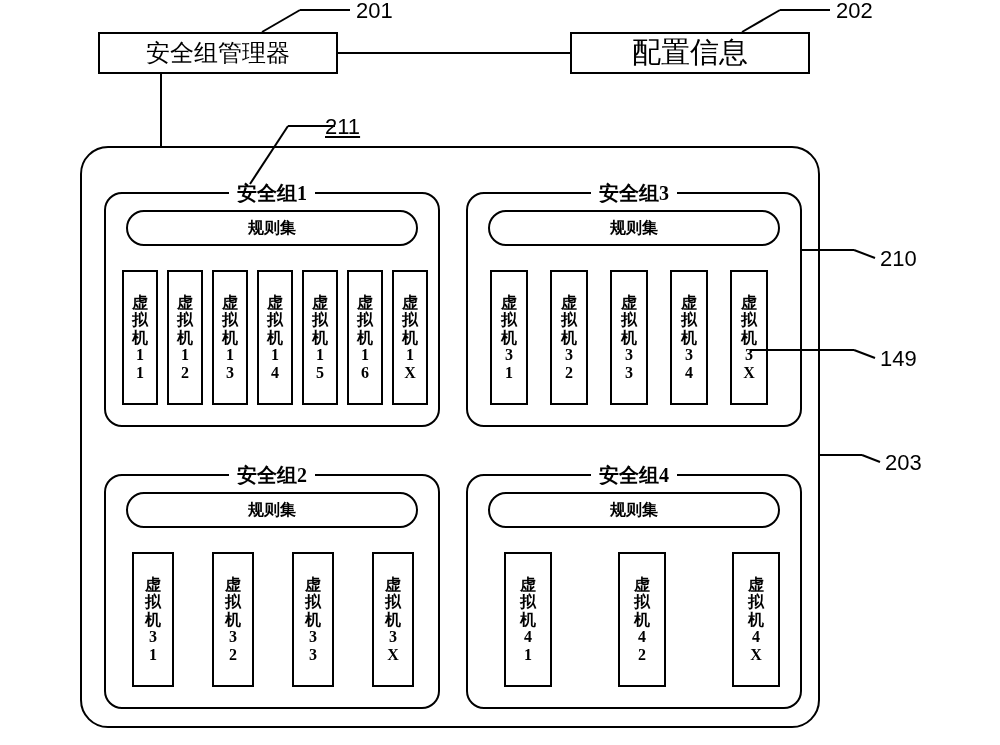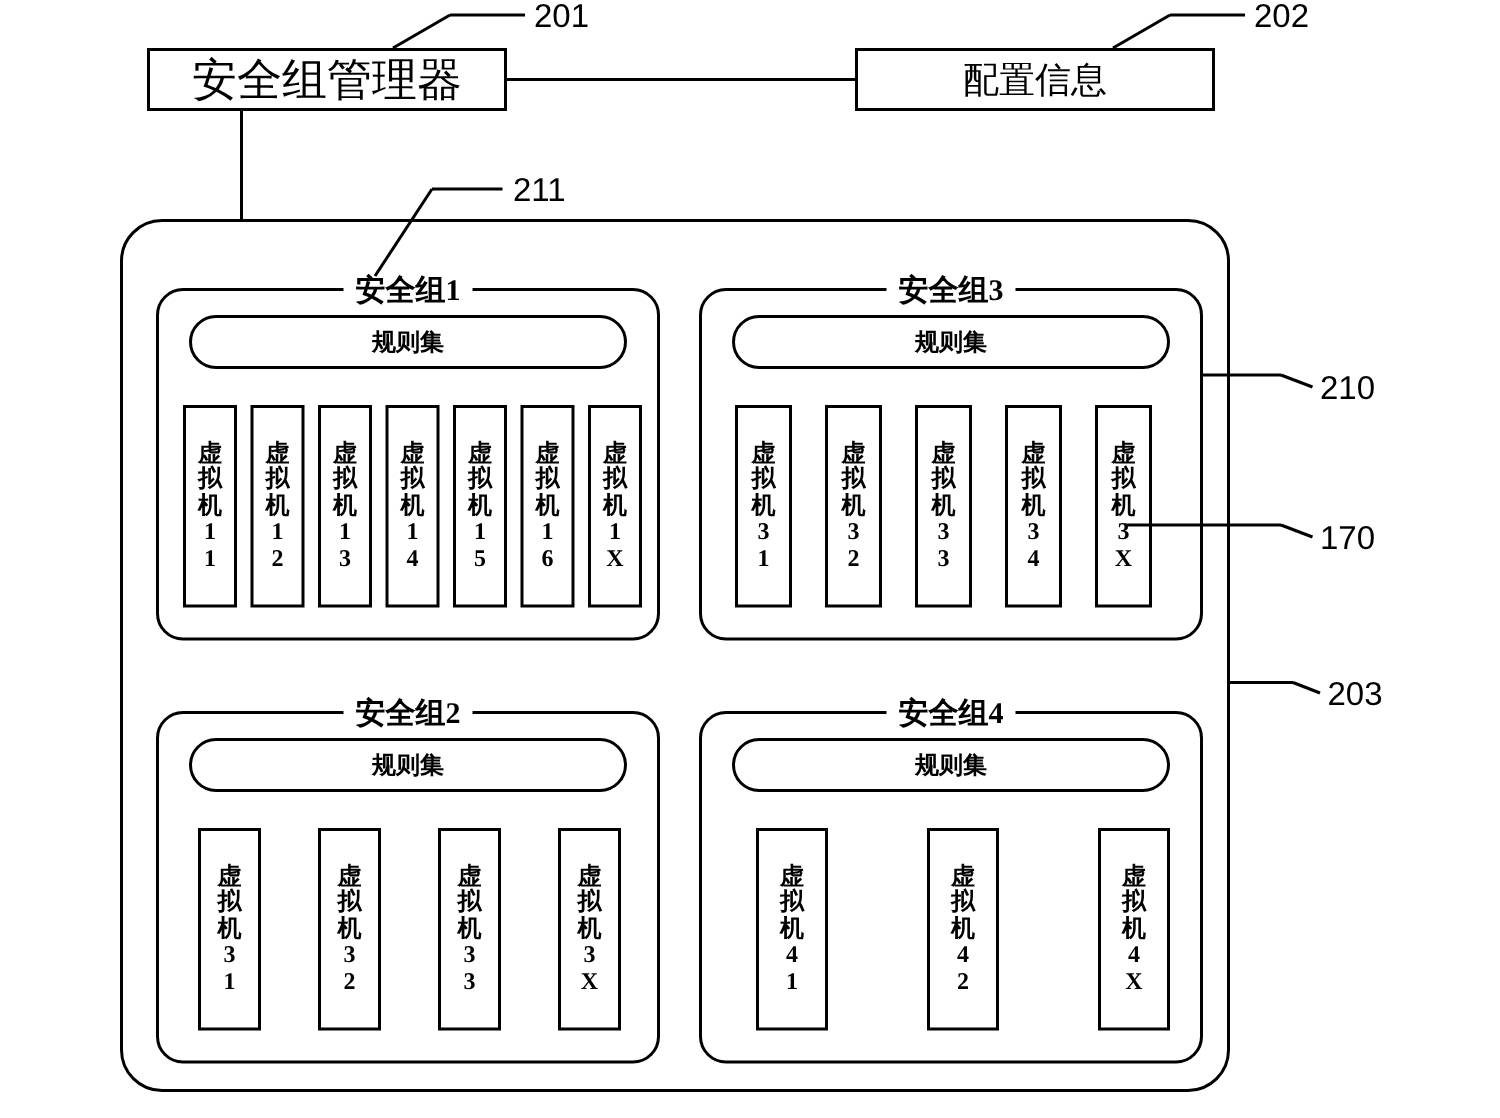--- a/index.html
+++ b/index.html
@@ -73,24 +73,24 @@
   .callout-num {
     font-size: 22px;
     font-family: sans-serif;
   }
   svg.lead { position: absolute; overflow: visible; pointer-events:none;}
   svg.lead line { stroke:#000; stroke-width:2; fill:none;}
 </style>
 </head>
 <body>
 
-<div class="box abs" style="left:98px; top:32px; width:240px; height:42px; font-size:30px;">
+<div class="box abs" style="left:98px; top:32px; width:240px; height:42px; font-size:24px;">
   <span>安全组管理器</span>
 </div>
-<div class="box abs" style="left:570px; top:32px; width:240px; height:42px; font-size:24px;">
+<div class="box abs" style="left:570px; top:32px; width:240px; height:42px; font-size:29px;">
   <span>配置信息</span>
 </div>
 
 <div class="line" style="left:338px; top:52px; width:232px; height:2px;"></div>
 
 <div class="line" style="left:160px; top:74px; width:2px; height:72px;"></div>
 
 <svg class="lead" style="left:0;top:0;width:1000px;height:140px;">
   <line x1="262" y1="32" x2="300" y2="10"></line>
   <line x1="300" y1="10" x2="350" y2="10"></line>
@@ -263,16 +263,16 @@
 
   <line x1="800" y1="250" x2="854" y2="250"></line>
   <line x1="854" y1="250" x2="875" y2="258"></line>
 
   <line x1="750" y1="350" x2="854" y2="350"></line>
   <line x1="854" y1="350" x2="875" y2="358"></line>
 
   <line x1="820" y1="455" x2="862" y2="455"></line>
   <line x1="862" y1="455" x2="880" y2="462"></line>
 </svg>
-<div class="abs callout-num" style="left:342px; top:114px;">211</div>
+<div class="abs callout-num" style="left:325px; top:114px;text-decoration:underline;">211</div>
 <div class="abs callout-num" style="left:880px; top:246px;">210</div>
-<div class="abs callout-num" style="left:880px; top:346px;">170</div>
+<div class="abs callout-num" style="left:880px; top:346px;">149</div>
 <div class="abs callout-num" style="left:885px; top:450px;">203</div>
 
 </body></html>

